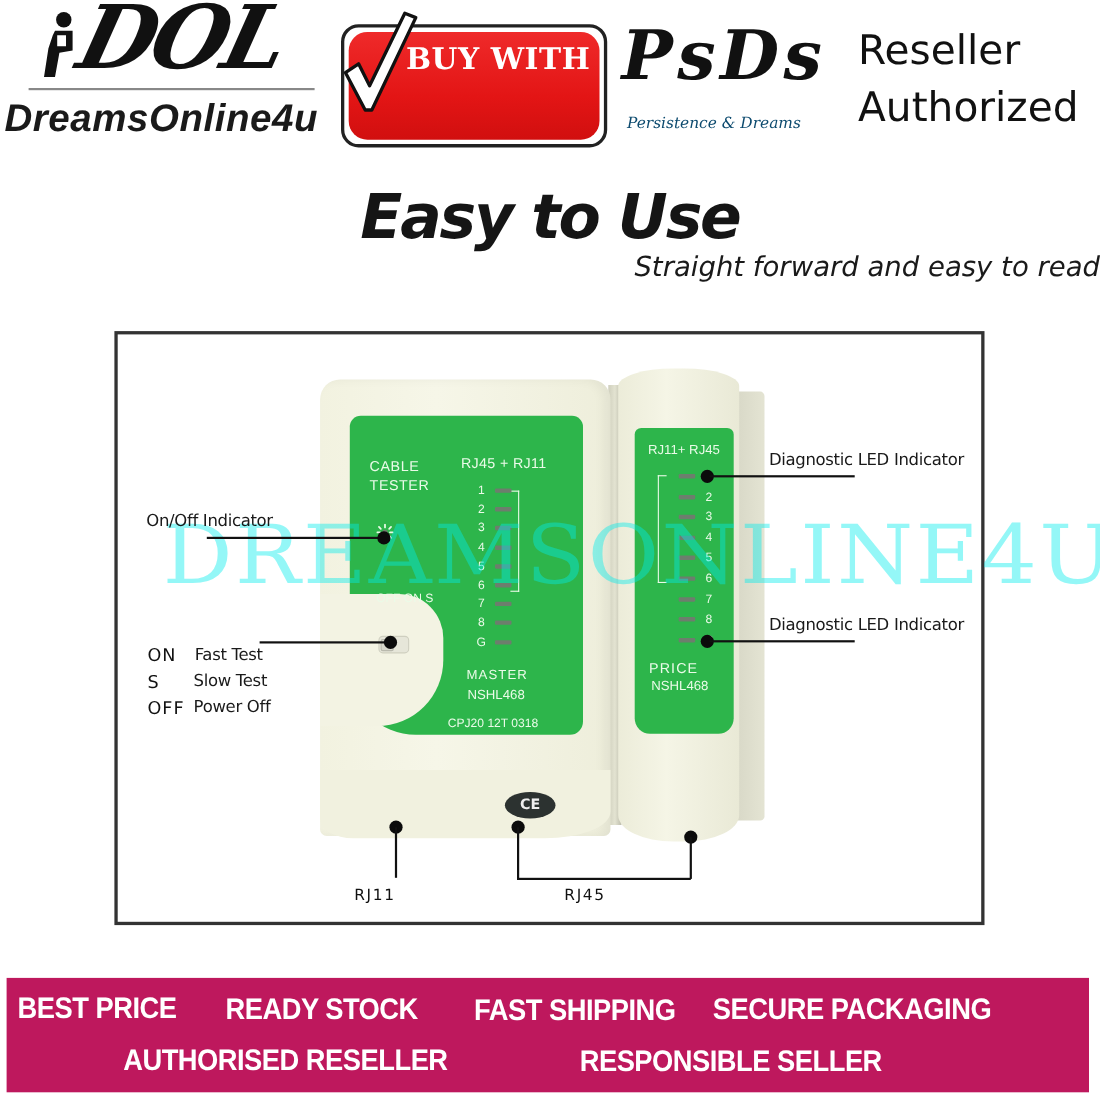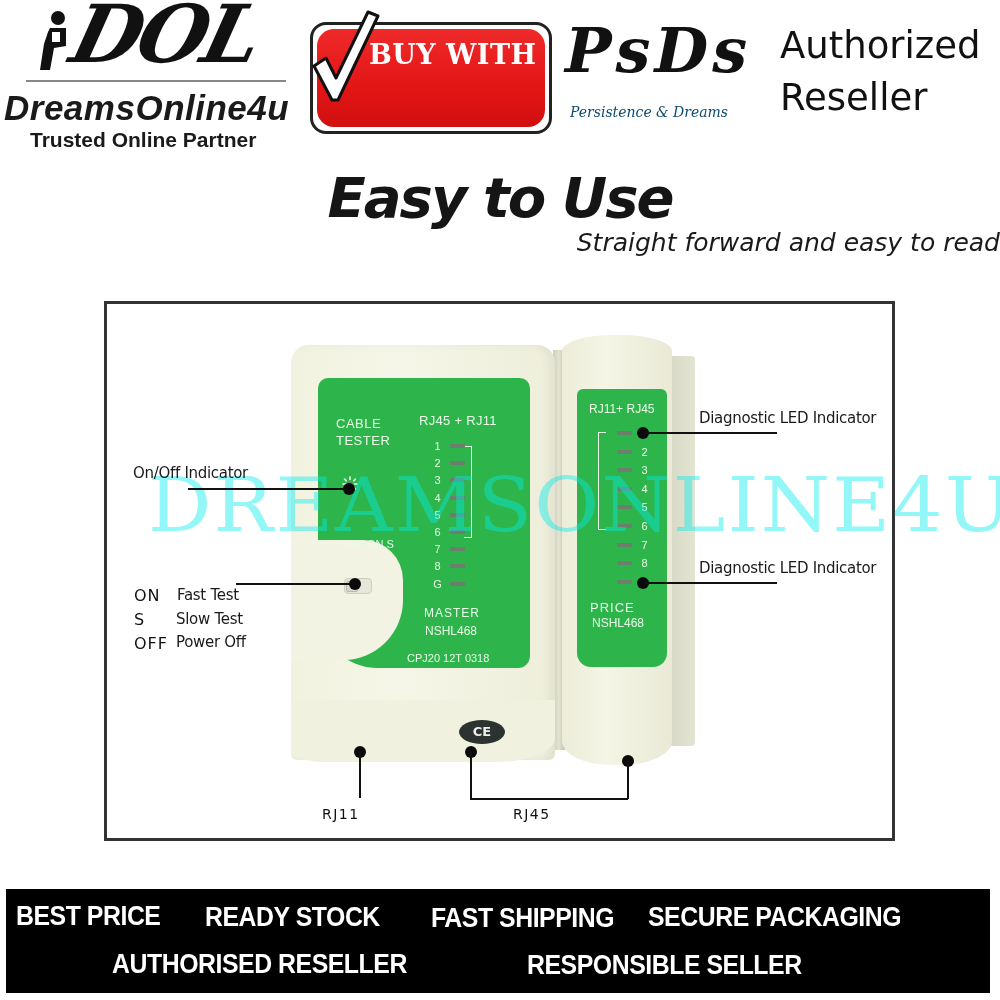--- a/index.html
+++ b/index.html
@@ -76,53 +76,52 @@
   .hline { height: 1.5px; background: #111; }
   .vline { width: 1.5px; background: #111; }
   .dot { width: 12px; height: 12px; border-radius: 50%; background: #0b0b0b; }
 
   .mode-key { font-family: "DejaVu Sans", sans-serif; font-size: 16px; color: #111; letter-spacing: 1px; }
   .mode-desc { font-family: "DejaVu Sans", sans-serif; font-size: 15px; color: #1a1a1a; letter-spacing: -0.3px; }
 
   .port-label { font-family: "DejaVu Sans", sans-serif; font-size: 14px; letter-spacing: 1.5px; color: #111; }
 
   
-  .banner { left: 6px; top: 889px; width: 984px; height: 104px; background: #000000; }
+  .banner { left: 6px; top: 889px; width: 984px; height: 104px; background: #be185d; }
   .badge { position: absolute; font-family: "Liberation Sans", sans-serif; font-weight: bold; font-size: 27px; color: #fff; white-space: nowrap; transform: scaleX(0.92); transform-origin: left; letter-spacing: -0.5px; }
 </style>
 </head>
 <body>
 
 <div class="abs dol-logo">
   <svg class="abs" style="left:36px;top:10px;width:40px;height:64px" viewBox="0 0 40 64">
     <circle cx="22" cy="8" r="7" fill="#111"></circle>
     <path d="M14 18 L30 18 L30 36 L18 38 L14 60 L4 60 L8 34 L12 22 Z" fill="#111"></path>
     <path d="M16 22 L24 22 L24 32 L16 32 Z" fill="#fff"></path>
   </svg>
   <div class="abs dol-text">DOL</div>
   <div class="abs dol-rule"></div>
   <div class="abs dol-brand">DreamsOnline4u</div>
-  <div class="abs dol-tag">Trusted Online Partner</div>
 </div>
 
 <div class="abs bwc">
   <div class="bwc-inner">
     <div class="bwc-l1">BUY WITH</div>
   </div>
 </div>
 <svg class="abs check" viewBox="0 0 70 96">
   <path d="M4 58 L16 50 L26 70 L58 4 L68 8 L28 92 L22 92 Z" fill="#fff" stroke="#111" stroke-width="3" stroke-linejoin="round"></path>
 </svg>
 
 <div class="abs psds">PsDs</div>
 <div class="abs psds-tag">Persistence &amp; Dreams</div>
 
 <div class="abs auth">
+  <div>Reseller</div>
   <div>Authorized</div>
-  <div>Reseller</div>
 </div>
 
 <div class="abs headline">Easy to Use</div>
 <div class="abs subhead">Straight forward and easy to read</div>
 
 <div class="abs frame"></div>
 
 <div class="abs remote-side"></div>
 <div class="abs groove"></div>
 <div class="abs remote"></div>

